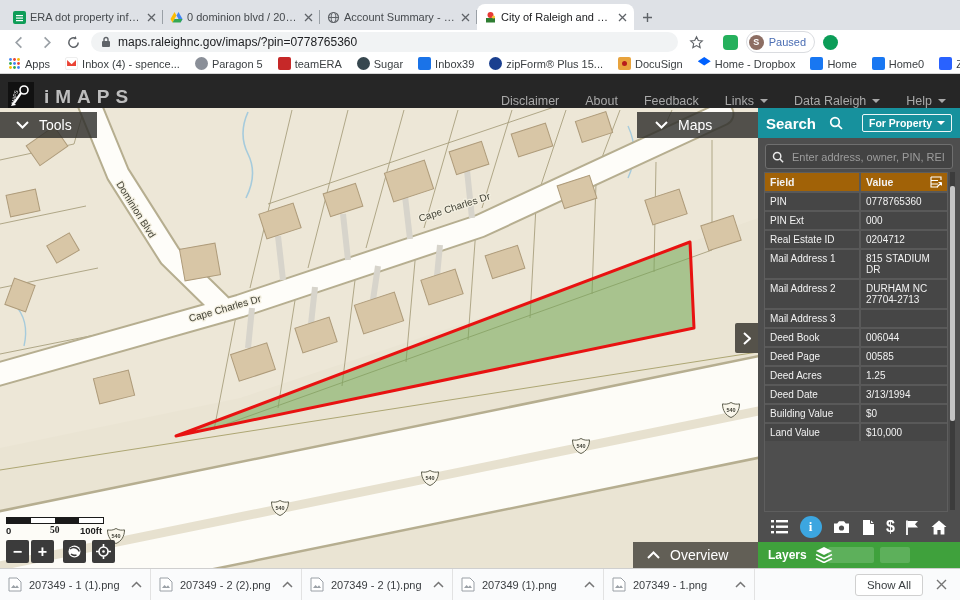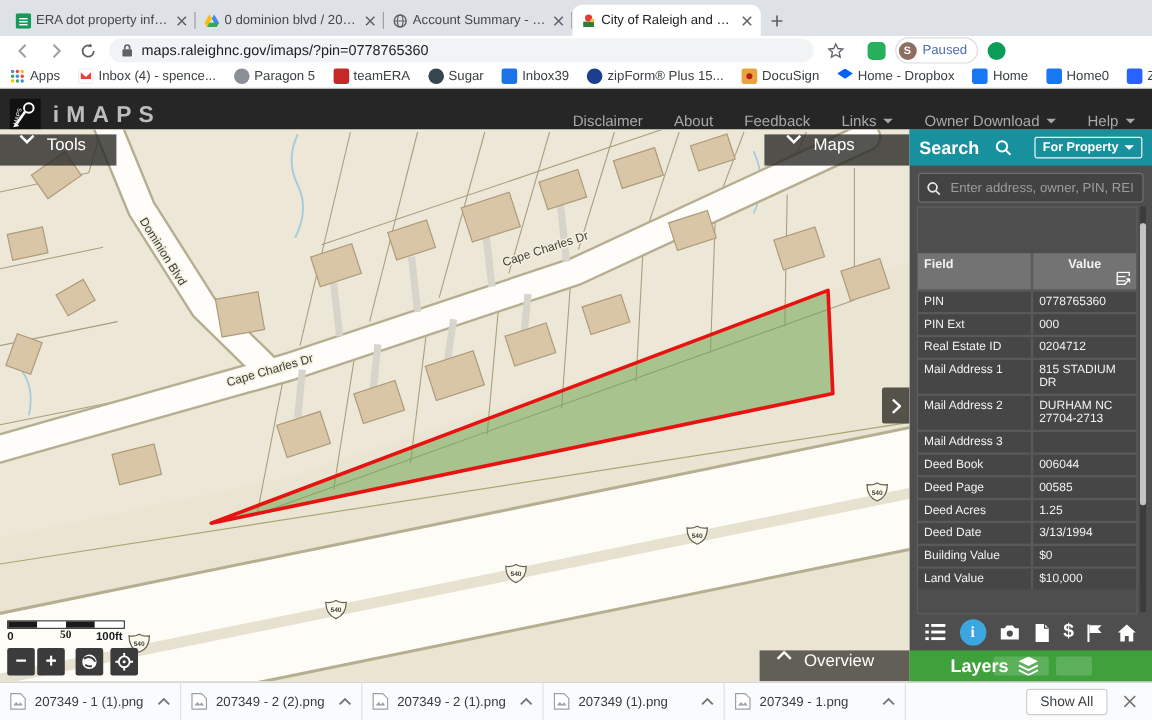--- a/index.html
+++ b/index.html
@@ -46,21 +46,21 @@
   .apphead{position:absolute;top:74px;left:0;width:960px;height:34px;background:#262626;display:flex;align-items:flex-end;padding:0 14px 0 8px;box-sizing:border-box;}
   .logo{width:26px;height:26px;margin-right:10px;}
   .brand{color:#bdbdbd;font-size:19px;font-weight:bold;letter-spacing:6px;}
   .appnav{margin-left:auto;display:flex;align-items:center;gap:26px;font-size:12.5px;color:#a9a9a9;}
   .navitem{display:flex;align-items:center;}
   .caret{width:0;height:0;border-left:4px solid transparent;border-right:4px solid transparent;border-top:4px solid #a9a9a9;margin-left:6px;}
 
   
   .content{position:absolute;top:108px;left:0;width:960px;height:460px;}
   .map{position:absolute;left:0;top:0;width:758px;height:460px;overflow:hidden;background:#eae4d3;}
-  .mapbtn{position:absolute;height:26px;display:flex;color:#fff;font-size:14px;background:rgba(42,42,40,.8);}
+  .mapbtn{position:absolute;height:26px;display:flex;align-items:center;color:#fff;font-size:14px;background:rgba(42,42,40,.8);}
   .tools-btn{left:0;top:4px;width:97px;padding-left:16px;box-sizing:border-box;}
   .maps-btn{left:637px;top:4px;width:121px;padding-left:18px;box-sizing:border-box;}
   .overview-btn{left:633px;top:434px;width:125px;padding-left:14px;box-sizing:border-box;background:rgba(86,84,75,.92);}
   .mapbtn svg{margin-right:10px;}
   .edge-chevron{position:absolute;left:735px;top:215px;width:23px;height:30px;background:#55524a;display:flex;align-items:center;justify-content:center;border-radius:2px 0 0 2px;}
   .scalewrap{position:absolute;left:6px;top:409px;width:100px;}
   .scalebar{display:flex;height:5px;border:1px solid #1a1a1a;width:96px;}
   .scalebar span{flex:1;}
   .sb1,.sb3{background:#1a1a1a;} .sb2,.sb4{background:#fff;}
   .scalelabels{position:relative;height:12px;font-size:9.5px;font-weight:bold;color:#1c1c1c;margin-top:1px;}
@@ -76,34 +76,34 @@
   .search-head svg{margin-left:13px;}
   .scopebtn{margin-left:auto;border:1px solid #eef7f8;border-radius:2px;color:#fff;font-size:10.5px;font-weight:bold;padding:2px 6px;display:flex;align-items:center;}
   .scopebtn .caret{border-top-color:#fff;margin-left:5px;}
   .searchrow{position:absolute;top:36px;left:7px;right:7px;height:25px;background:#434343;border:1px solid #6f6f6f;border-radius:3px;display:flex;align-items:center;box-sizing:border-box;padding:0 6px;}
   .searchrow input{flex:1;background:transparent;border:none;outline:none;color:#ddd;font-size:11px;margin-left:6px;font-family:"Liberation Sans",sans-serif;}
   .searchrow input::placeholder{color:#9d9d9d;}
 
   .ptable{position:absolute;top:64px;left:6px;right:12px;height:338px;overflow:hidden;border:1px solid #5e5e5e;font-size:10px;color:#f2f2f2;}
   .trow{display:flex;border-bottom:2px solid #595959;background:#464646;}
   .trow:last-child{border-bottom:none;}
-  .thead{background:#737373;font-weight:bold;font-size:10.5px;margin-top:38px;}
+  .thead{background:#a16207;font-weight:bold;font-size:10.5px;}
   .tf{width:84px;padding:3px 5px;border-right:2px solid #595959;flex:0 0 auto;box-sizing:content-box;}
   .tv{flex:1;padding:3px 5px;display:flex;align-items:flex-start;word-break:break-word;}
-  .thead .tv{align-items:center;flex-direction:column;}
+  .thead .tv{align-items:center;}
   .exporticon{margin-left:auto;}
   .vscroll{position:absolute;right:5px;top:64px;height:338px;width:5px;background:#3c3c3c;}
   .vthumb{position:absolute;top:14px;left:0;width:5px;height:235px;background:#c4c4c4;border-radius:2px;}
 
   .ptoolbar{position:absolute;top:404px;left:0;right:0;height:30px;display:flex;align-items:center;justify-content:space-between;padding:0 13px;box-sizing:border-box;}
   .tbico{display:flex;align-items:center;justify-content:center;}
   .infocirc{width:22px;height:22px;border-radius:50%;background:#3ca6e0;display:flex;align-items:center;justify-content:center;color:#fff;font-size:13px;font-weight:bold;font-family:"Liberation Serif",serif;}
   .dollar{color:#fff;font-size:16px;font-weight:bold;}
   .layersbar{position:absolute;top:434px;left:0;right:0;height:26px;background:#3fa13c;display:flex;align-items:center;padding-left:10px;box-sizing:border-box;}
-  .layerslabel{color:#fff;font-size:15px;font-weight:bold;margin-right:8px;margin-left:24px;}
+  .layerslabel{color:#fff;font-size:12px;font-weight:bold;margin-right:8px;}
   .wm{position:absolute;top:5px;height:16px;background:rgba(255,255,255,.16);border-radius:2px;}
   .wm1{left:70px;width:46px;} .wm2{left:122px;width:30px;}
 
   
   .dlbar{position:absolute;top:568px;left:0;width:960px;height:32px;background:#fafbfc;border-top:1px solid #cfcfcf;display:flex;align-items:center;box-sizing:border-box;}
   .dlitem{width:151px;height:100%;border-right:1px solid #e2e2e2;display:flex;align-items:center;padding:0 8px;box-sizing:border-box;}
   .dlname{flex:1;font-size:11px;color:#3a3d40;white-space:nowrap;overflow:hidden;text-overflow:ellipsis;margin:0 4px 0 7px;}
   .showall{margin-left:auto;border:1px solid #d0d0d0;border-radius:3px;background:#fff;padding:4px 11px;font-size:11.5px;color:#3c4043;}
   .dlclose{margin:0 13px;display:flex;}
 </style>
@@ -281,21 +281,21 @@
           <span>About</span>
         </span>
       <span class="navitem">
           <span>Feedback</span>
         </span>
       <span class="navitem">
           <span>Links</span>
           <span class="caret"></span>
         </span>
       <span class="navitem">
-          <span>Owner Download</span>
+          <span>Data Raleigh</span>
           <span class="caret"></span>
         </span>
       <span class="navitem">
           <span>Help</span>
           <span class="caret"></span>
         </span>
     </div>
   </div>
 
   <div class="content">

